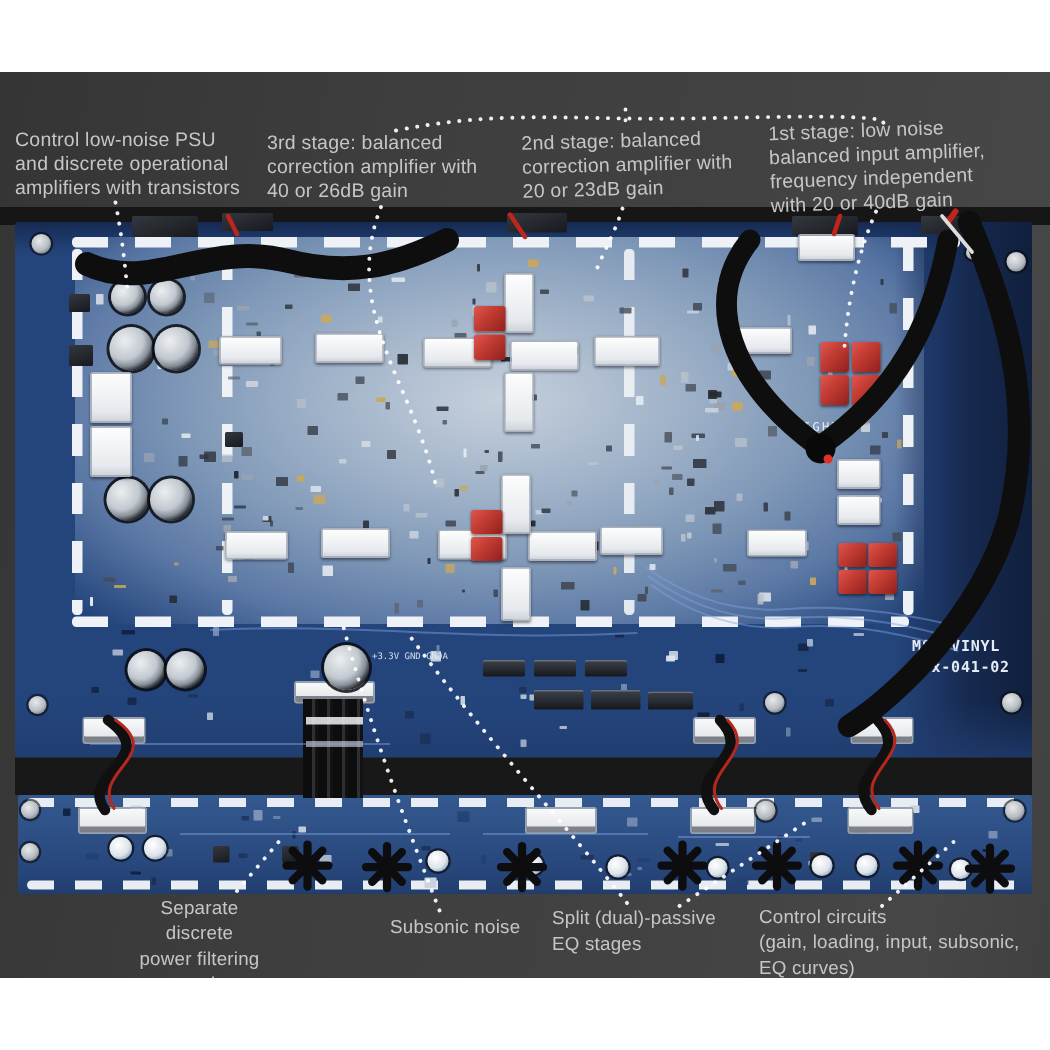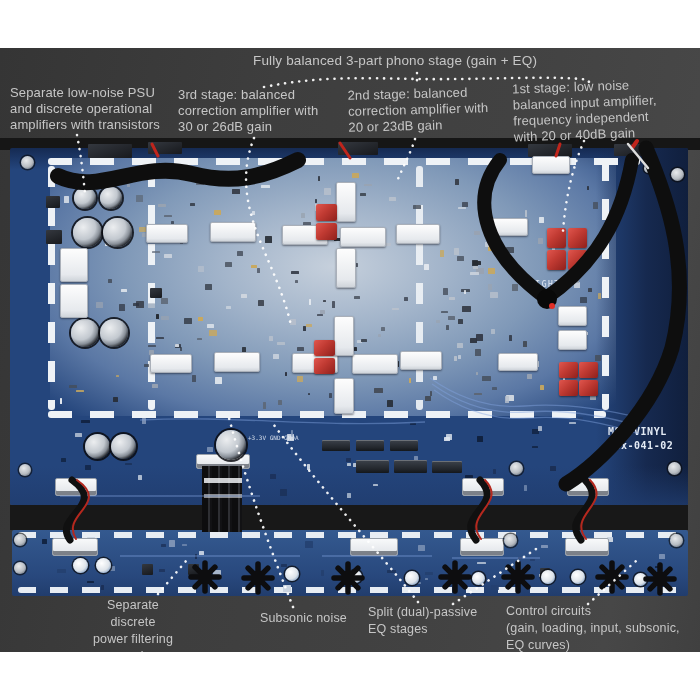--- a/index.html
+++ b/index.html
@@ -528,27 +528,26 @@
         <path d="M415,91 C411,104 404,117 398,131"></path>
         <path d="M584,93 C574,116 566,145 563,183"></path>
         <path d="M158,546 L186,513"></path>
         <path d="M293,559 C270,500 248,440 229,370"></path>
         <path d="M418,554 C380,505 320,440 271,373"></path>
         <path d="M453,556 L539,499"></path>
         <path d="M588,556 L636,513"></path>
       </g>
     </svg>
 
-    <div class="lbl main" style="left:253px;top:5px;">Fully balanced 3-part phono stage (gain + EQ)</div>
-    <div class="lbl top" style="left:10px;top:37px;">Separate low-noise PSU
+    <div class="lbl top" style="left:10px;top:37px;">Control low-noise PSU
 and discrete operational
 amplifiers with transistors</div>
     <div class="lbl top" style="left:178px;top:39px;">3rd stage: balanced
 correction amplifier with
-30 or 26dB gain</div>
+40 or 26dB gain</div>
     <div class="lbl top" style="left:348px;top:38px;transform:rotate(-1.5deg);">2nd stage: balanced
 correction amplifier with
 20 or 23dB gain</div>
     <div class="lbl top" style="left:513px;top:31px;transform:rotate(-2deg);">1st stage: low noise
 balanced input amplifier,
 frequency independent
 with 20 or 40dB gain</div>
     <div class="lbl bot" style="left:85px;top:549px;width:96px;text-align:center;">Separate discrete
 power filtering and
 DC blocking PCB</div>

